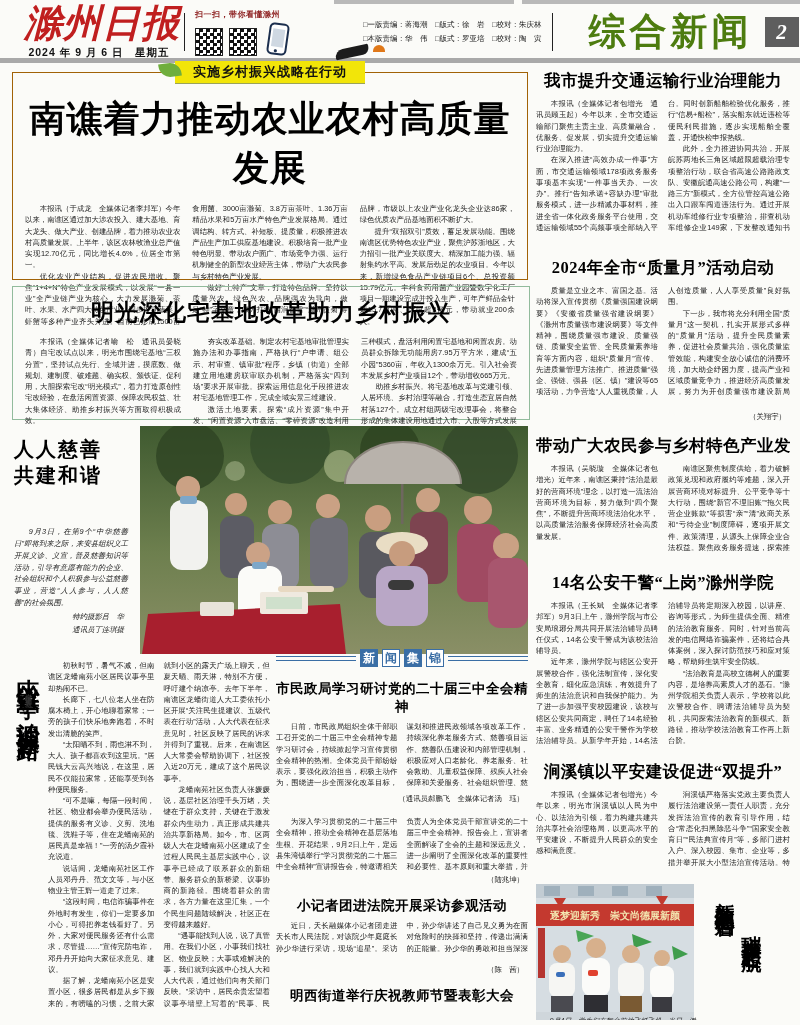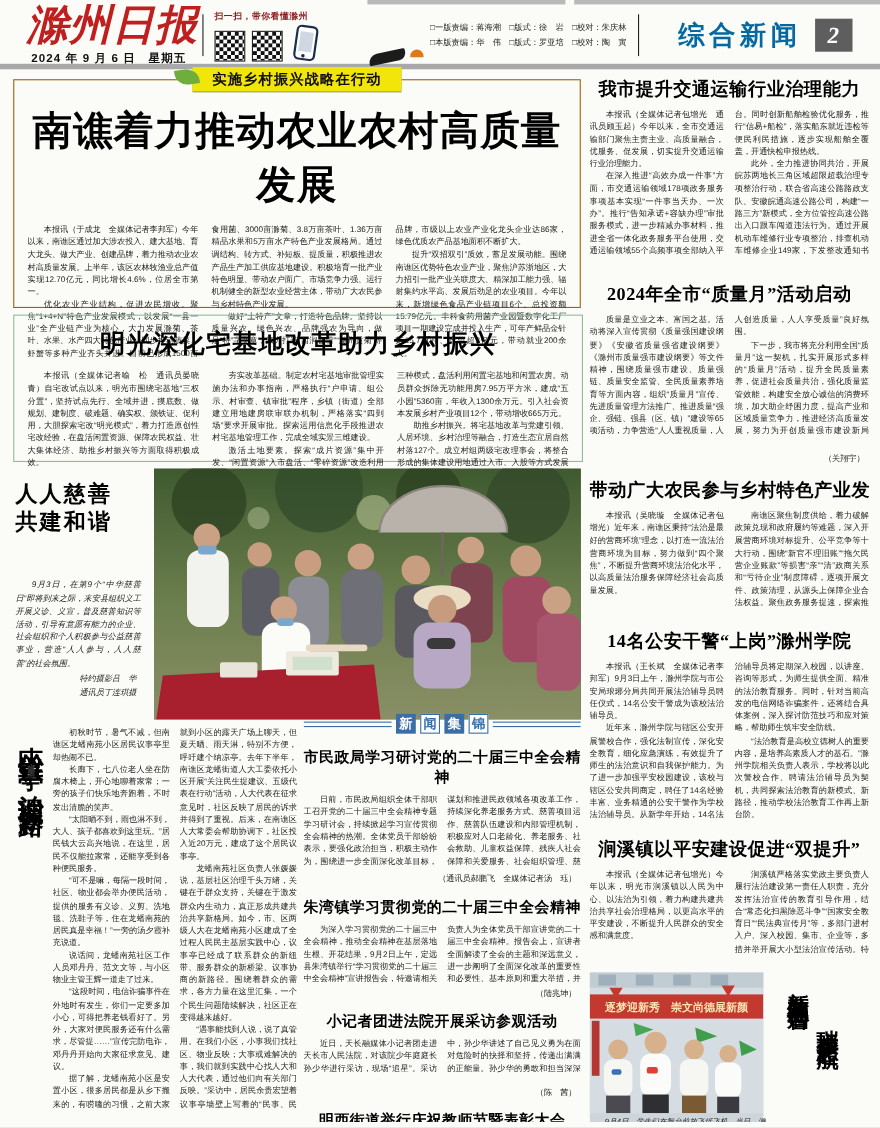--- a/index.html
+++ b/index.html
@@ -16,23 +16,23 @@
   .masthead { width:150px; margin-left:24px; text-align:center; }
   .masthead-title { font-family:"Liberation Serif","DejaVu Serif",serif; font-weight:bold; font-style:italic; font-size:38px; line-height:1.05; color:#c01f1f; letter-spacing:1px; white-space:nowrap; }
   .masthead-date { font-size:10.5px; font-weight:bold; color:#111; margin-top:3px; letter-spacing:1px; white-space:nowrap; }
   .vline { width:1px; height:38px; background:#222; margin:0 10px; }
   .qr-block { width:140px; text-align:left; }
   .qr-caption { font-size:8px; font-weight:bold; color:#8a1a1a; margin-bottom:2px; letter-spacing:.5px; }
   .qr-row { display:flex; align-items:flex-end; gap:6px; }
   .qr { width:28px; height:28px; border:1px solid #222;
         background: repeating-conic-gradient(#111 0% 25%, #fff 0% 50%) 0 0 / 7px 7px; }
   .phone-icon { width:30px; height:34px; }
-  .credits { margin-left:56px; font-size:7.5px; line-height:1.9; color:#222; white-space:nowrap; }
+  .credits { margin-left:28px; font-size:7.5px; line-height:1.9; color:#222; white-space:nowrap; }
   .section-block { display:flex; align-items:center; margin-left:26px; }
-  .section-title { font-family:"Liberation Serif","DejaVu Serif",serif; font-weight:bold; font-size:24px; letter-spacing:4px; color:#0369a1; }
+  .section-title { font-family:"Liberation Serif","DejaVu Serif",serif; font-weight:bold; font-size:37px; letter-spacing:4px; color:#4d7c0f; }
   .page-num { width:34px; height:30px; background:#5e5e5e; color:#fff; font-family:"Liberation Serif","DejaVu Serif",serif;
               font-style:italic; font-size:21px; font-weight:bold; display:flex; align-items:center; justify-content:center; margin-left:12px; }
   .header-rule { position:absolute; top:58px; left:0; width:800px; height:5px; background:#a9a9a9; }
   
   .bodytext { font-size:7.4px; line-height:1.52; text-align:justify; color:#222; overflow:hidden; }
   .bodytext p { text-indent:2em; }
   .credit-line { font-size:7.4px; text-align:right; color:#222; padding-right:4px; margin-top:1px; }
   .headline-serif { font-family:"Liberation Serif","DejaVu Serif",serif; font-weight:bold; color:#000; }
   
   .box1 { position:absolute; left:12px; top:72px; width:516px; height:208px; border:1px solid #a16207; padding:0 12px; }
@@ -252,21 +252,20 @@
 
     <article class="digest-item d-a">
       <h3 class="headline headline-serif">市民政局学习研讨党的二十届三中全会精神</h3>
       <div class="bodytext">
           <p>日前，市民政局组织全体干部职工召开党的二十届三中全会精神专题学习研讨会，持续掀起学习宣传贯彻全会精神的热潮。全体党员干部纷纷表示，要强化政治担当，积极主动作为，围绕进一步全面深化改革目标，谋划和推进民政领域各项改革工作，持续深化养老服务方式、慈善项目运作、慈善队伍建设和内部管理机制，积极应对人口老龄化、养老服务、社会救助、儿童权益保障、残疾人社会保障和关爱服务、社会组织管理、慈善事业发展等领域改革，确保党中央决策部署在民政系统落地生根、开花结果。</p>
         </div>
       <div class="credit-line">（通讯员郝鹏飞　全媒体记者汤　珏）</div>
     </article>
 
     <article class="digest-item d-b">
-      <h3 class="headline headline-serif">朱湾镇学习贯彻党的二十届三中全会精神</h3>
       <div class="bodytext">
           <p>为深入学习贯彻党的二十届三中全会精神，推动全会精神在基层落地生根、开花结果，9月2日上午，定远县朱湾镇举行“学习贯彻党的二十届三中全会精神”宣讲报告会，特邀请相关负责人为全体党员干部宣讲党的二十届三中全会精神。报告会上，宣讲者全面解读了全会的主题和深远意义，进一步阐明了全面深化改革的重要性和必要性、基本原则和重大举措，并对全会精神的贯彻落实提出了明确要求。</p>
         </div>
       <div class="credit-line">（陆兆坤）</div>
     </article>
 
     <article class="digest-item d-c">
       <h3 class="headline headline-serif">小记者团进法院开展采访参观活动</h3>
       <div class="bodytext">
           <p>近日，天长融媒体小记者团走进天长市人民法院，对该院少年庭庭长孙少华进行采访，现场“追星”。采访中，孙少华讲述了自己见义勇为在面对危险时的抉择和坚持，传递出满满的正能量。孙少华的勇敢和担当深深打动了在场的每一位小记者，小记者们不时发出感慨，纷纷竖起大拇指给孙少华点赞。随后，小记者们随着法官的脚步参观了该院少年审判法庭和未成年人法治教育长廊，聆听法治课，观看普法视频。</p>

